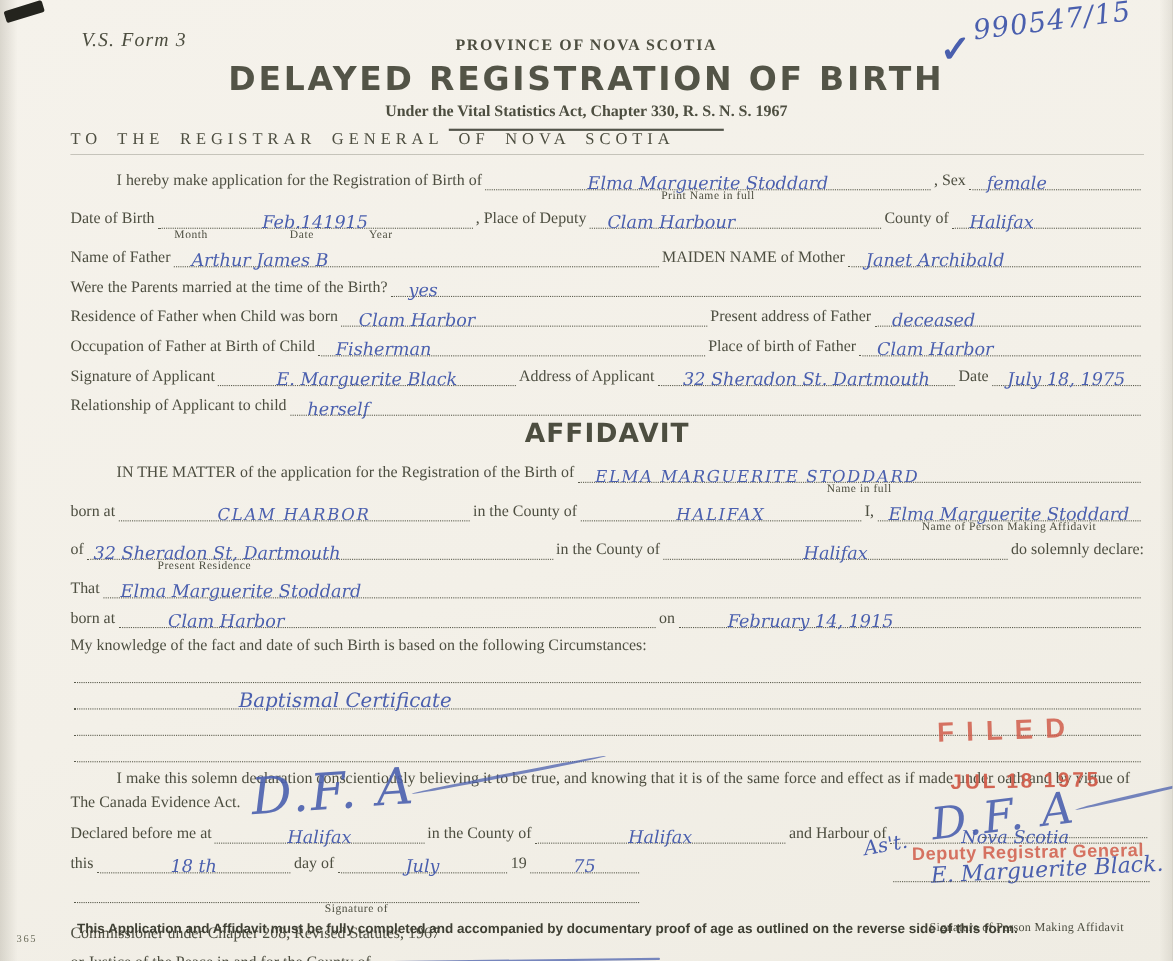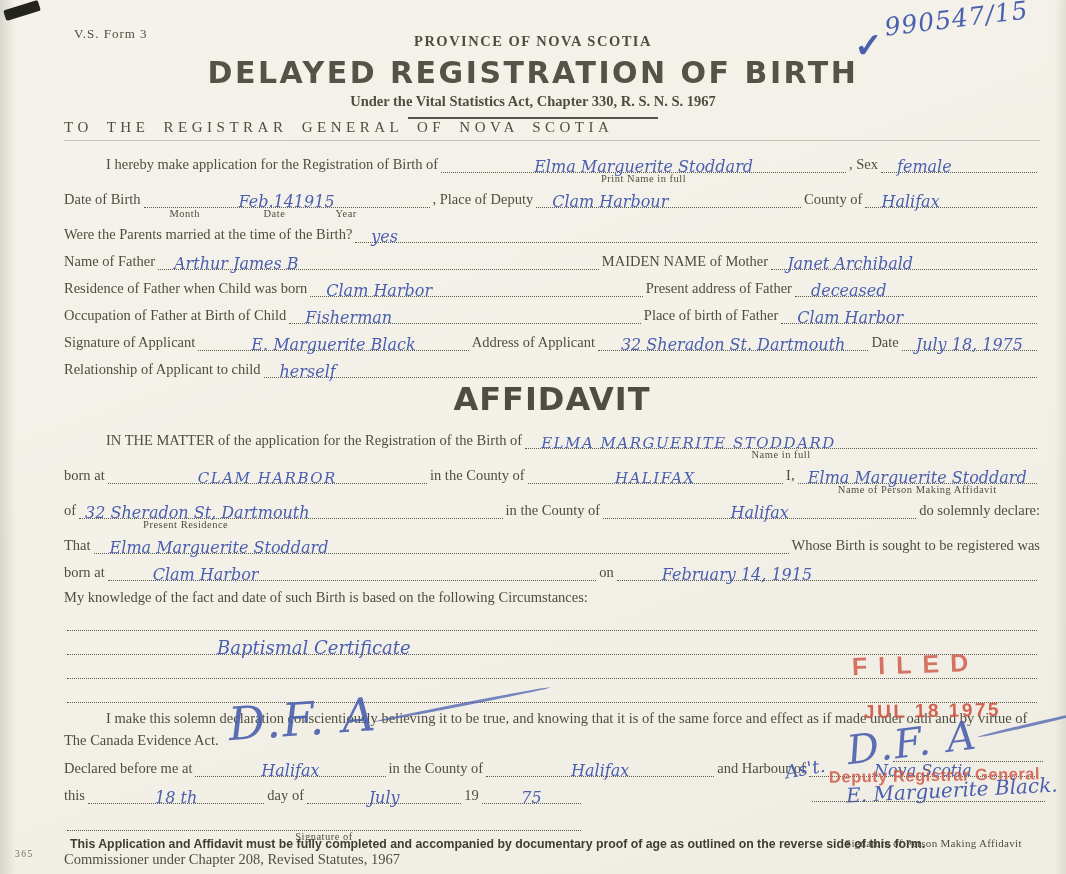--- a/index.html
+++ b/index.html
@@ -4,21 +4,21 @@
 <style>
   html,body{margin:0;padding:0;background:#cfccc2;}
   .page{position:relative;width:1066px;height:874px;margin:0 auto;overflow:hidden;
     font-family:"Liberation Serif",serif;color:#4d4e40;
     background:
       linear-gradient(90deg,rgba(120,115,100,0.22) 0,rgba(120,115,100,0) 16px),
       linear-gradient(270deg,rgba(120,115,100,0.14) 0,rgba(120,115,100,0) 12px),
       linear-gradient(160deg,#f5f2eb 0%,#f3f0e8 55%,#efece3 100%);}
   .corner-mark{position:absolute;left:4px;top:5px;width:36px;height:11px;background:#24241e;
     transform:rotate(-17deg);border-radius:2px;}
-  .form-no{position:absolute;left:74px;top:26px;font-size:13px;letter-spacing:1px;}
+  .form-no{position:absolute;left:74px;top:26px;font-size:18px;letter-spacing:1px;font-style:italic;}
   .regno{position:absolute;right:36px;top:6px;color:#4a5fae;transform:rotate(-7deg);display:flex;align-items:flex-start;}
   .regno .check{font-size:34px;line-height:1;margin:14px 4px 0 0;transform:rotate(6deg);font-weight:bold;}
   .regno .num{font-family:"DejaVu Serif",serif;font-style:italic;font-size:25px;letter-spacing:1px;}
   .header{position:absolute;left:0;right:0;top:33px;text-align:center;}
   .province{font-size:14.5px;font-weight:bold;letter-spacing:1.5px;}
   .title{font-family:"DejaVu Sans",sans-serif;font-size:30px;font-weight:bold;letter-spacing:2.5px;margin-top:5px;color:#535447;}
   .subtitle{font-size:14.5px;font-weight:bold;margin-top:3px;}
   .subtitle-rule{width:250px;margin:7px auto 0;border-top:2px solid #53544a;}
   .content{position:absolute;left:64px;right:26px;top:119px;}
   .addressee{font-size:15px;letter-spacing:4.5px;word-spacing:6px;}
@@ -31,25 +31,25 @@
   .l{justify-content:flex-start;padding-left:16px;}
   .l2{justify-content:flex-start;padding-left:45px;}
   .cleft{justify-content:flex-start;padding-left:150px;}
   .hw{font-family:"DejaVu Serif",serif;font-style:italic;color:#4a5fae;font-size:16px;line-height:1;
     white-space:nowrap;margin-bottom:-3px;}
   .hw.caps{letter-spacing:1.5px;font-size:15px;}
   .sub{position:absolute;top:calc(100% + 1px);left:0;right:0;text-align:center;font-size:10.5px;
     color:#4d4e40;font-style:normal;letter-spacing:0.5px;white-space:nowrap;font-family:"Liberation Serif",serif;}
   .sub.left{right:auto;left:64px;}
   .datefill{flex:0 0 258px;display:flex;padding:0 14px;}
-  .sub.at-month{left:26px;right:auto;}
+  .sub.at-month{left:15px;right:auto;}
   .sub.at-date{left:120px;right:auto;}
   .sub.at-year{left:192px;right:auto;}
   .mb-sub{margin-bottom:16px;}
-  .affheading{text-align:center;font-family:"DejaVu Sans",sans-serif;font-weight:bold;font-size:32px;
+  .affheading{text-align:center;font-family:"DejaVu Sans",sans-serif;font-weight:bold;font-size:24px;
     color:#4d4e40;letter-spacing:1px;margin:2px 0 12px;}
   .para{font-size:14.5px;line-height:1.55;text-indent:42px;margin:4px 0 6px;}
   .narrow{width:520px;}
   .sigrow{margin-bottom:20px;}
   .strike{position:relative;}
   .strike-a::after{content:"";position:absolute;left:-4px;top:9px;width:540px;height:2.2px;
     background:rgba(77,99,175,0.75);transform:rotate(-0.7deg);border-radius:2px;}
   .sig-center{position:absolute;left:228px;top:686px;font-family:"DejaVu Serif",serif;font-style:italic;
     font-size:46px;color:rgba(74,95,174,0.9);transform:rotate(-4deg);letter-spacing:2px;white-space:nowrap;}
   .sig-center::after{content:"";display:inline-block;width:180px;height:3px;background:rgba(74,95,174,0.75);
@@ -125,34 +125,34 @@
       <span class="fill l" style="flex:1.6;">
         <span class="hw">Clam Harbour</span>
       </span>
       <span class="lbl">County of</span>
       <span class="fill l" style="flex:1;">
         <span class="hw">Halifax</span>
       </span>
     </div>
 
     <div class="row">
+      <span class="lbl">Name of Father</span>
+      <span class="fill l" style="flex:1.7;">
+        <span class="hw">Arthur James B</span>
+      </span>
+      <span class="lbl">MAIDEN NAME of Mother</span>
+      <span class="fill l" style="flex:1;">
+        <span class="hw">Janet Archibald</span>
+      </span>
+    </div>
+
+    <div class="row">
       <span class="lbl">Were the Parents married at the time of the Birth?</span>
       <span class="fill l">
         <span class="hw">yes</span>
-      </span>
-    </div>
-
-    <div class="row">
-      <span class="lbl">Name of Father</span>
-      <span class="fill l" style="flex:1.7;">
-        <span class="hw">Arthur James B</span>
-      </span>
-      <span class="lbl">MAIDEN NAME of Mother</span>
-      <span class="fill l" style="flex:1;">
-        <span class="hw">Janet Archibald</span>
       </span>
     </div>
 
     <div class="row">
       <span class="lbl">Residence of Father when Child was born</span>
       <span class="fill l" style="flex:1.4;">
         <span class="hw">Clam Harbor</span>
       </span>
       <span class="lbl">Present address of Father</span>
       <span class="fill l" style="flex:1;align-items:flex-end;">
@@ -230,21 +230,20 @@
         <span class="hw">Halifax</span>
       </span>
       <span class="lbl">do solemnly declare:</span>
     </div>
 
     <div class="row">
       <span class="lbl">That</span>
       <span class="fill l">
         <span class="hw">Elma Marguerite Stoddard</span>
       </span>
-      <span class="lbl">Whose Birth is sought to be registered was</span>
     </div>
 
     <div class="row">
       <span class="lbl">born at</span>
       <span class="fill l2" style="flex:2.6;">
         <span class="hw">Clam Harbor</span>
       </span>
       <span class="lbl">on</span>
       <span class="fill l2" style="flex:2.2;">
         <span class="hw">February 14, 1915</span>

